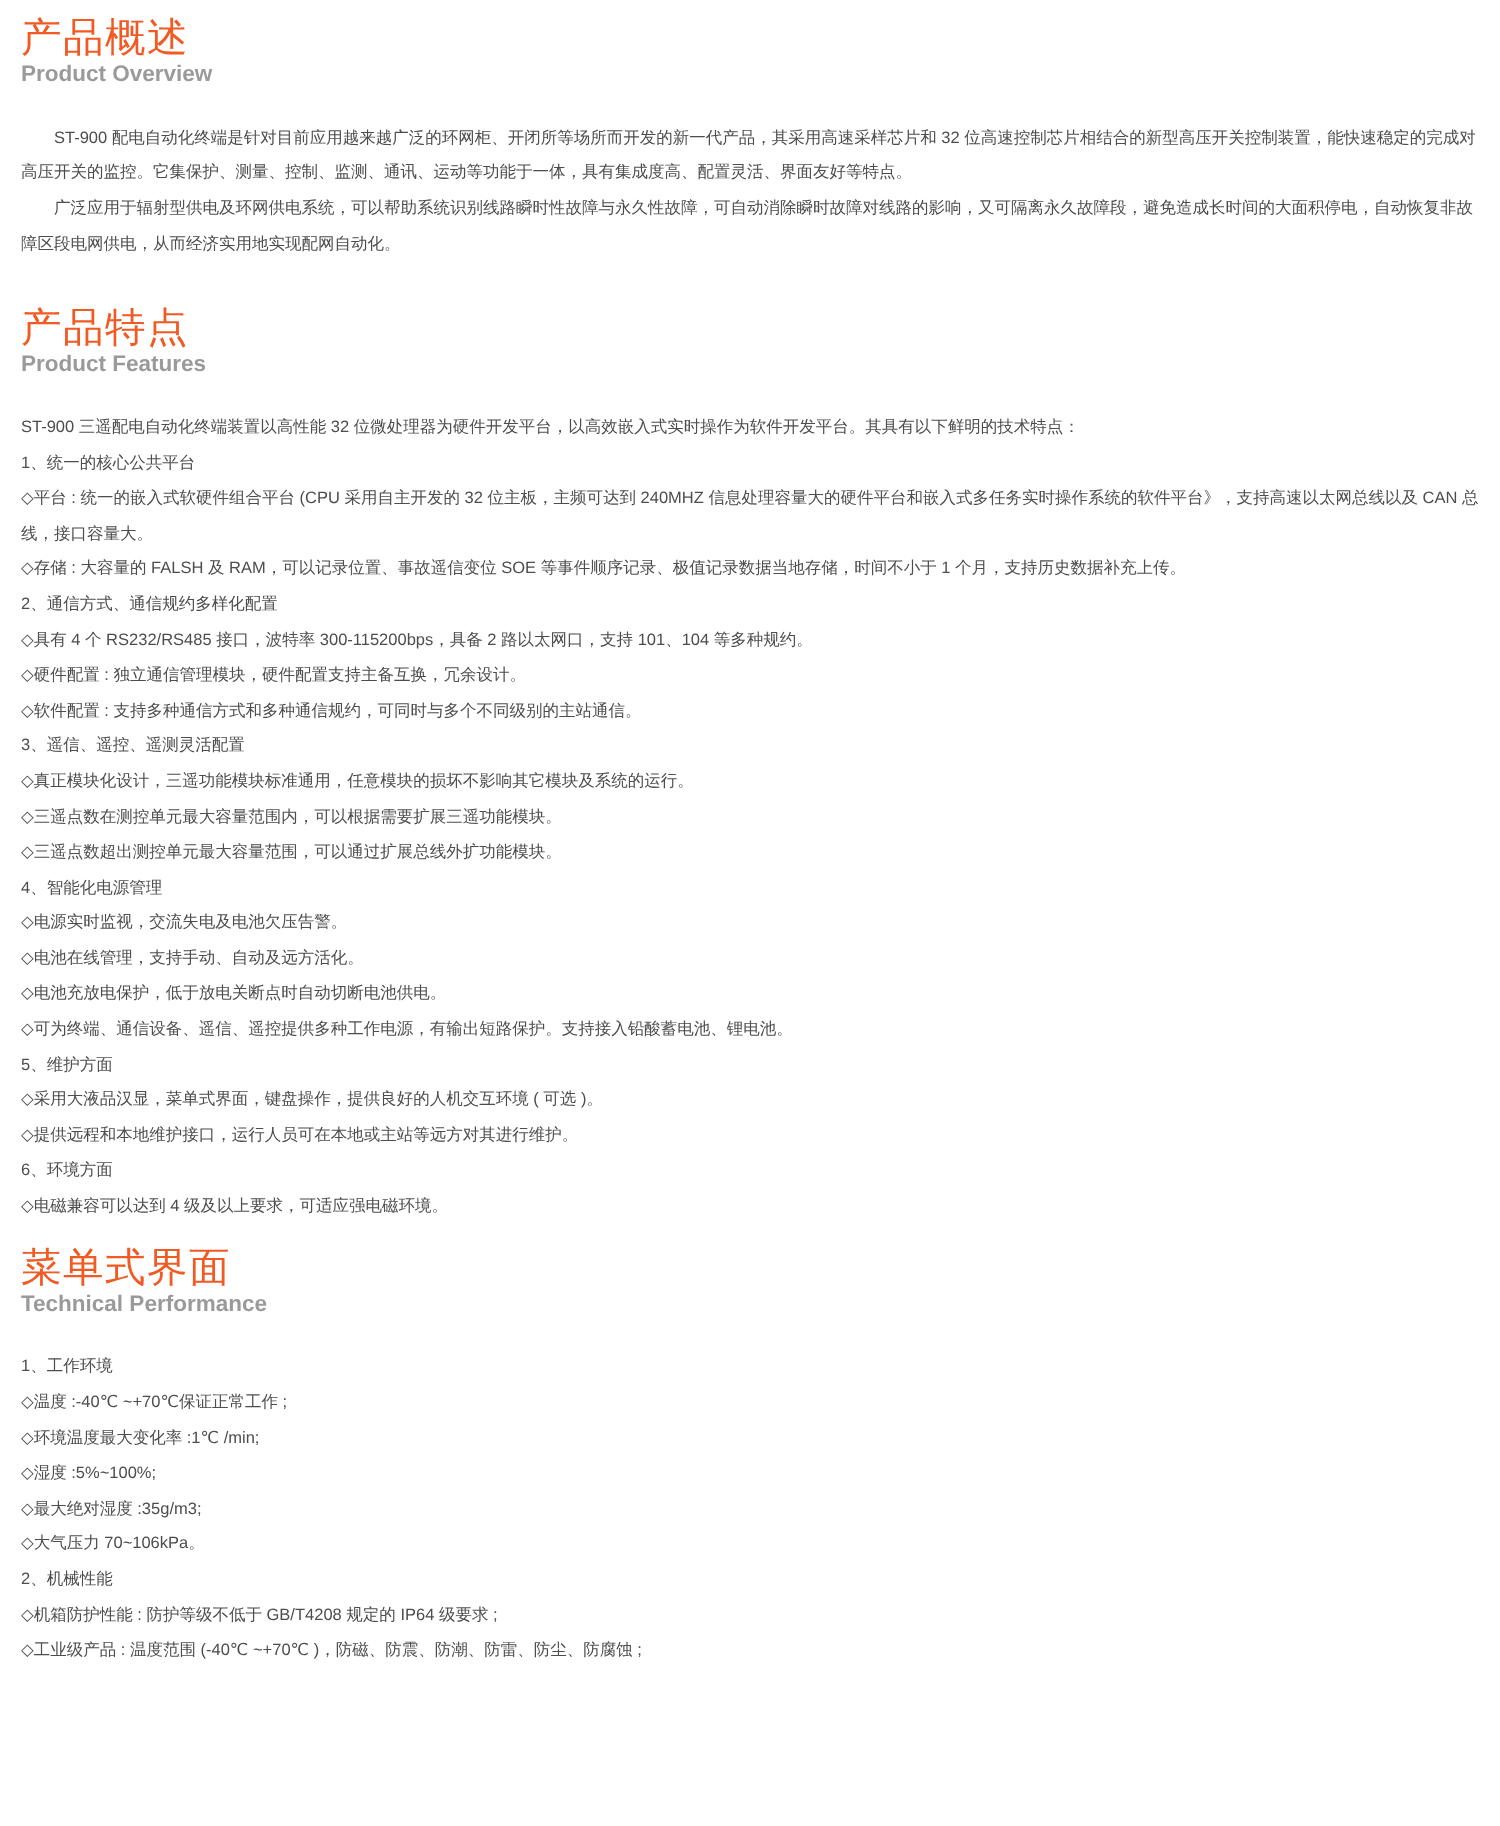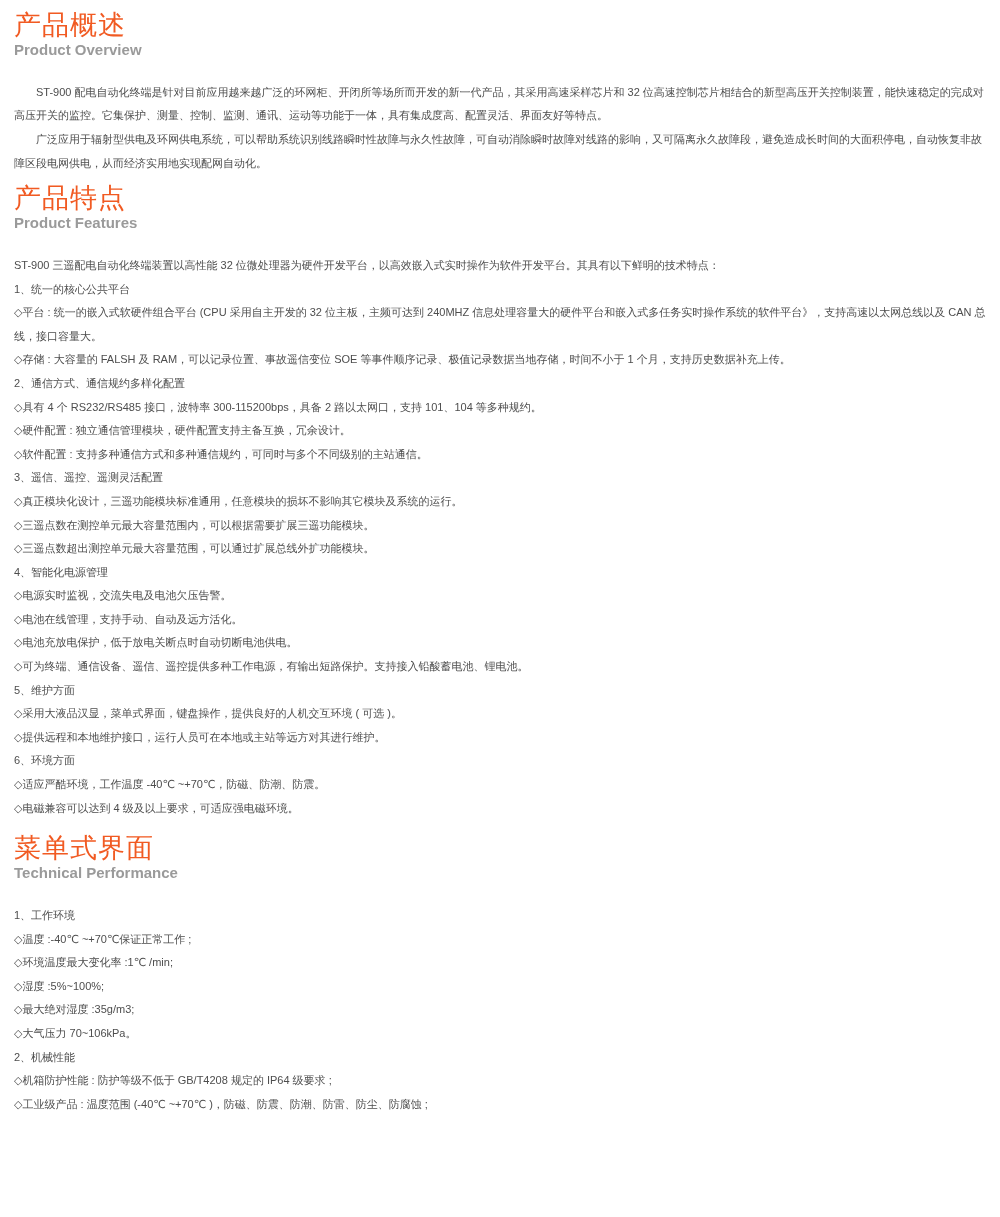--- a/index.html
+++ b/index.html
@@ -14,21 +14,21 @@
     width: 1000px;
     background: var(--bg);
     font-family: "Liberation Sans", "DejaVu Sans", sans-serif;
   }
   .page {
     width: 1000px;
     min-height: 1217px;
     padding: 10px 14px 16px 14px;
   }
   section { margin: 0; }
-  section + section.gap-md { margin-top: 8px; }
+  section + section.gap-md { margin-top: 28px; }
   section + section.gap-sm { margin-top: 13px; }
   h2.cn-title {
     margin: 0;
     color: var(--accent);
     font-size: 27px;
     line-height: 1.15;
     font-weight: 400;
     letter-spacing: 1px;
   }
   .en-subtitle {
@@ -80,21 +80,20 @@
         <p>◇三遥点数超出测控单元最大容量范围，可以通过扩展总线外扩功能模块。</p>
         <p>4、智能化电源管理</p>
         <p>◇电源实时监视，交流失电及电池欠压告警。</p>
         <p>◇电池在线管理，支持手动、自动及远方活化。</p>
         <p>◇电池充放电保护，低于放电关断点时自动切断电池供电。</p>
         <p>◇可为终端、通信设备、遥信、遥控提供多种工作电源，有输出短路保护。支持接入铅酸蓄电池、锂电池。</p>
         <p>5、维护方面</p>
         <p>◇采用大液品汉显，菜单式界面，键盘操作，提供良好的人机交互环境 ( 可选 )。</p>
         <p>◇提供远程和本地维护接口，运行人员可在本地或主站等远方对其进行维护。</p>
         <p>6、环境方面</p>
-        <p>◇适应严酷环境，工作温度 -40℃ ~+70℃，防磁、防潮、防震。</p>
         <p>◇电磁兼容可以达到 4 级及以上要求，可适应强电磁环境。</p>
       </div>
   </section>
 
   <section class="gap-sm">
     <h2 class="cn-title">菜单式界面</h2>
     <p class="en-subtitle">Technical Performance</p>
     <div class="body-block">
         <p>1、工作环境</p>
         <p>◇温度 :-40℃ ~+70℃保证正常工作 ;</p>

